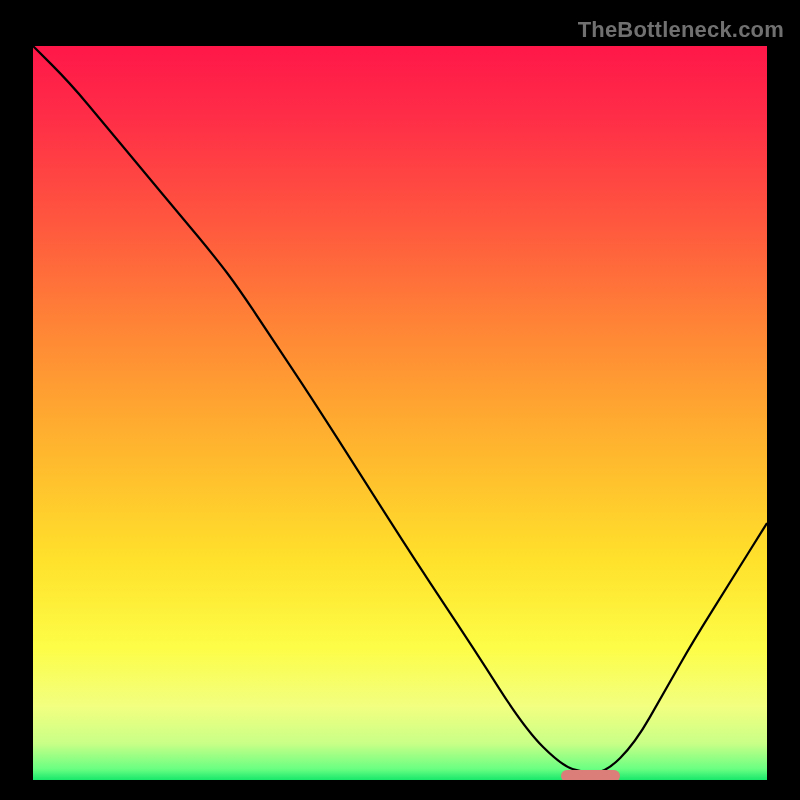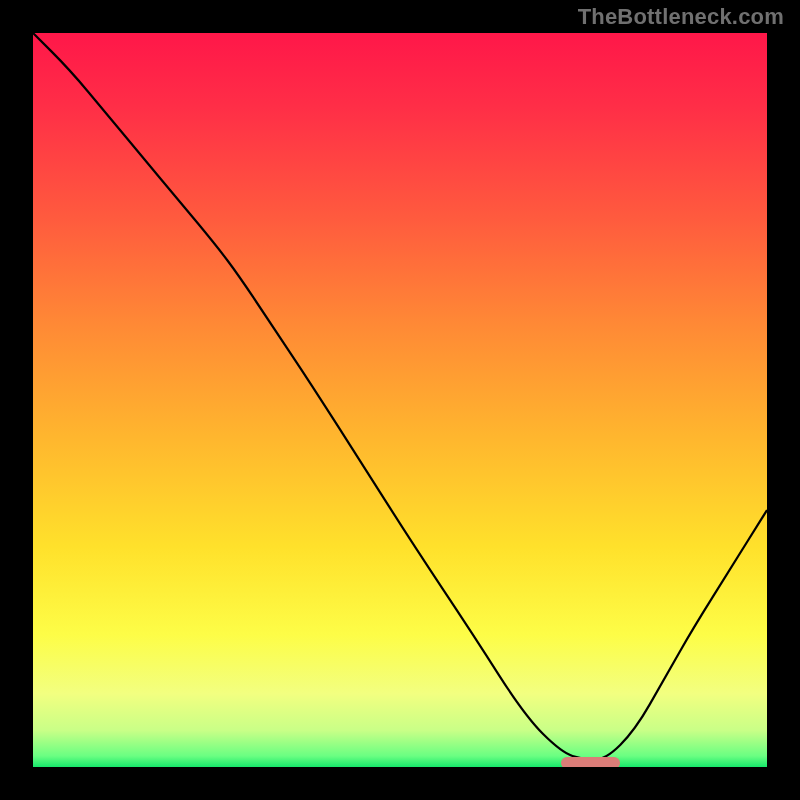--- a/index.html
+++ b/index.html
@@ -9,20 +9,21 @@
     height: 800px;
     background: #000;
     font-family: Arial, Helvetica, sans-serif;
     overflow: hidden;
   }
   .outer {
     position: relative;
     width: 800px;
     height: 644px;
     background: #000;
+    margin-top: 13px;
   }
   .watermark {
     position: absolute;
     top: 4px;
     right: 16px;
     color: #707070;
     font-size: 22px;
     font-weight: 600;
     letter-spacing: 0.2px;
   }

